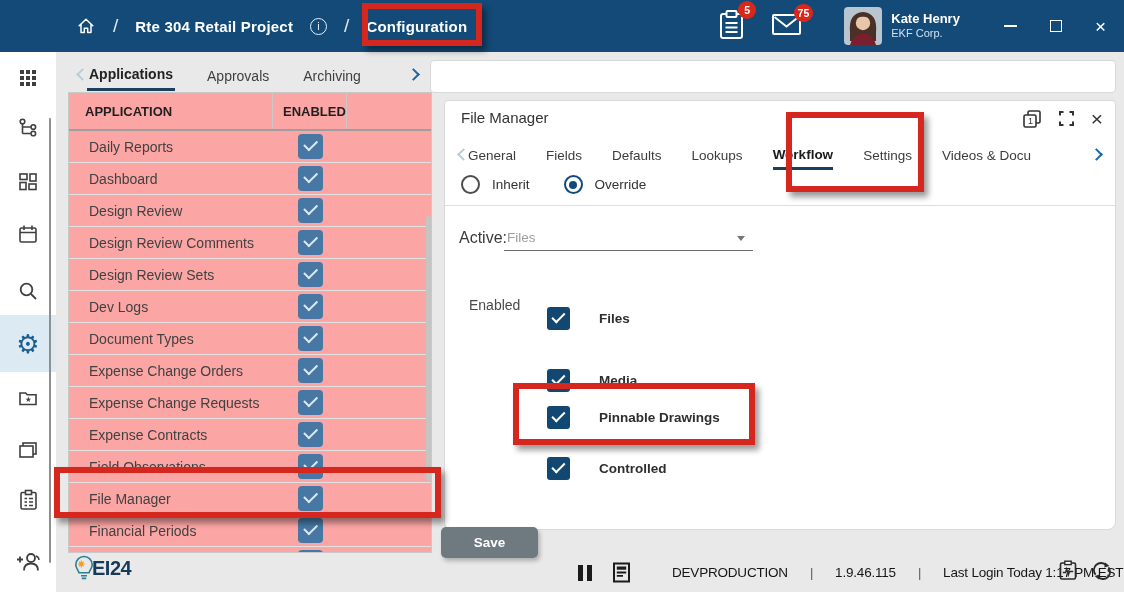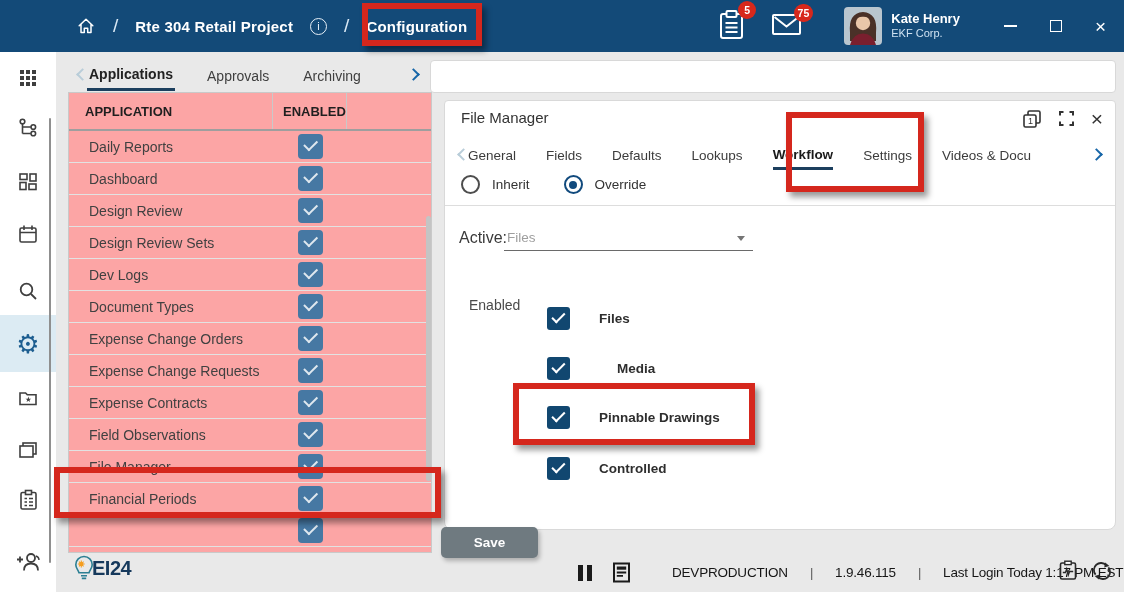--- a/index.html
+++ b/index.html
@@ -270,20 +270,24 @@
     </div>
   <div class="trow">
       <span class="rname">Dashboard</span>
       <span class="cb"></span>
     </div>
   <div class="trow">
       <span class="rname">Design Review</span>
       <span class="cb"></span>
     </div>
   <div class="trow">
+      <span class="rname">Design Review Comments</span>
+      <span class="cb"></span>
+    </div>
+  <div class="trow">
       <span class="rname">Design Review Sets</span>
       <span class="cb"></span>
     </div>
   <div class="trow">
       <span class="rname">Dev Logs</span>
       <span class="cb"></span>
     </div>
   <div class="trow">
       <span class="rname">Document Types</span>
       <span class="cb"></span>
@@ -362,21 +366,21 @@
   <span class="active-label">Active:</span>
   <span class="active-line"></span>
   <span class="active-value">Files</span>
   <span class="dd-caret"></span>
 
   <span class="enabled-label">Enabled</span>
   <div class="en-row" style="top:206px;">
     <span class="cb dark"></span>
     <span class="en-label">Files</span>
   </div>
-  <div class="en-row" style="top:256px;gap:18px;">
+  <div class="en-row" style="top:268px;">
     <span class="cb dark"></span>
     <span class="en-label">Media</span>
   </div>
   <div class="en-row" style="top:305px;">
     <span class="cb dark"></span>
     <span class="en-label">Pinnable Drawings</span>
   </div>
   <div class="en-row" style="top:356px;">
     <span class="cb dark"></span>
     <span class="en-label">Controlled</span>

